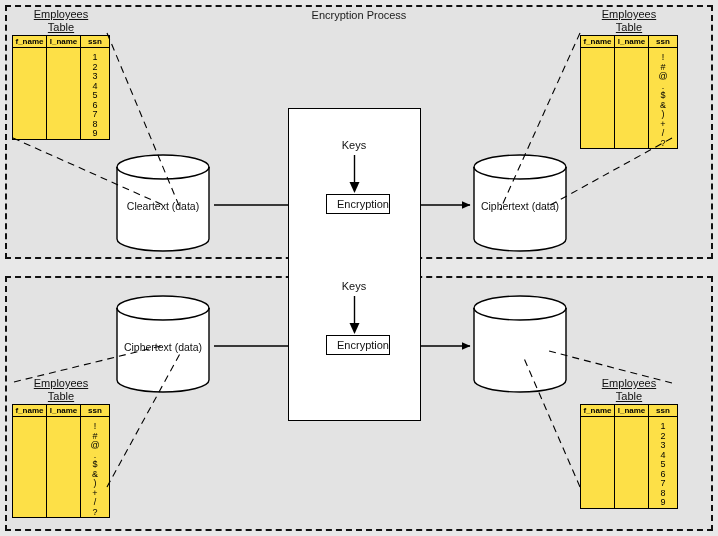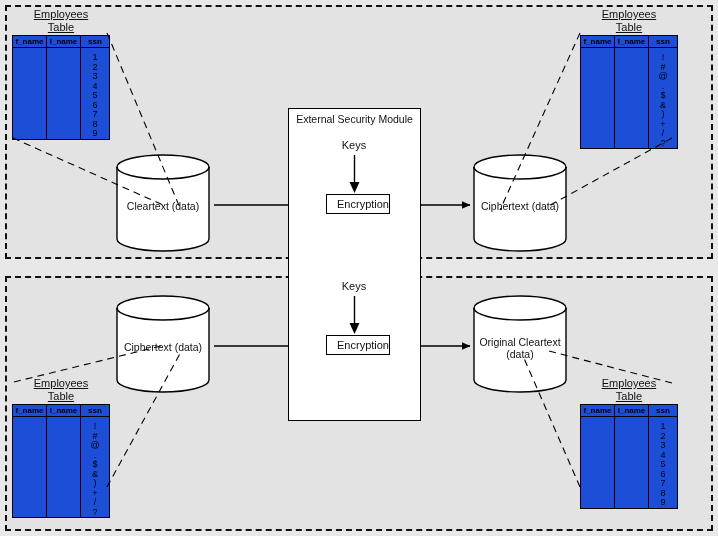--- a/index.html
+++ b/index.html
@@ -116,21 +116,21 @@
   .emp-title{
     text-align:center;
     font-size:11px;
     color:#111;
     line-height:13px;
     margin-bottom:1px;
     text-decoration:underline;
   }
   table.emp{
     border-collapse:collapse;
-    background:#1d4ed8;
+    background:#fde047;
     border:1.2px solid #000;
     table-layout:fixed;
   }
   table.emp th{
     font-size:8px;
     font-weight:bold;
     color:#000;
     border-right:1.2px solid #000;
     border-bottom:1.2px solid #000;
     padding:0;
@@ -168,20 +168,21 @@
   #lines-svg-top{position:absolute;left:0;top:0;width:718px;height:536px;z-index:10;pointer-events:none;}
 </style>
 </head>
 <body>
 
 <div id="stage">
 
   <div class="region" id="region-encryption"></div>
   <div class="region" id="region-decryption"></div>
 
+  <div class="process-label" id="label-encryption-process">Encryption Process</div>
 
   <svg id="lines-svg">
     <defs>
       <marker id="arrowhead" markerWidth="9" markerHeight="8" refX="8.5" refY="4" orient="auto" markerUnits="userSpaceOnUse">
         <path d="M0,0 L9,4 L0,8 z" fill="#000"></path>
       </marker>
     </defs>
 
     <line x1="214" y1="205" x2="325" y2="205" stroke="#000" stroke-width="1.4" marker-end="url(#arrowhead)"></line>
     <line x1="391" y1="205" x2="470" y2="205" stroke="#000" stroke-width="1.4" marker-end="url(#arrowhead)"></line>
@@ -209,27 +210,22 @@
     <path d="M4,14 L4,86 A46,12 0 0 0 96,86 L96,14" fill="#fff" stroke="#000" stroke-width="1.4"></path>
     <path d="M4,14 A46,12 0 0 0 96,14" fill="none" stroke="#000" stroke-width="1.4"></path>
   </svg>
   <div class="cyl-label" id="cyl-ciphertext-dec-label">Ciphertext (data)</div>
 
   <svg class="cylinder" id="cyl-original" viewBox="0 0 100 100">
     <ellipse cx="50" cy="14" rx="46" ry="12" fill="#fff" stroke="#000" stroke-width="1.4"></ellipse>
     <path d="M4,14 L4,86 A46,12 0 0 0 96,86 L96,14" fill="#fff" stroke="#000" stroke-width="1.4"></path>
     <path d="M4,14 A46,12 0 0 0 96,14" fill="none" stroke="#000" stroke-width="1.4"></path>
   </svg>
-  <div class="cyl-label" id="cyl-original-label">
-    <div>Original Cleartext</div>
-    <div>(data)</div>
-  </div>
 
   <div id="security-module"></div>
-  <div id="security-module-title">External Security Module</div>
 
   <div class="keys-label" id="keys-label-encryption">Keys</div>
   <svg class="keys-arrow" id="keys-arrow-encryption" viewBox="0 0 13 38">
     <line x1="6.5" y1="0" x2="6.5" y2="29" stroke="#000" stroke-width="1.4"></line>
     <path d="M1.5,27 L11.5,27 L6.5,38 z" fill="#000"></path>
   </svg>
 
   <div class="keys-label" id="keys-label-decryption">Keys</div>
   <svg class="keys-arrow" id="keys-arrow-decryption" viewBox="0 0 13 38">
     <line x1="6.5" y1="0" x2="6.5" y2="29" stroke="#000" stroke-width="1.4"></line>

